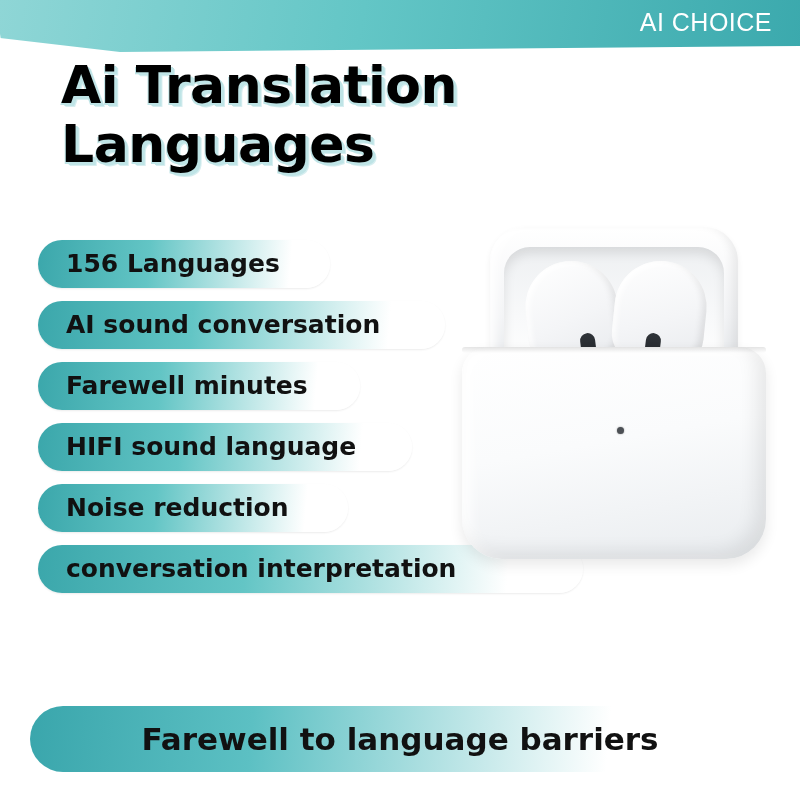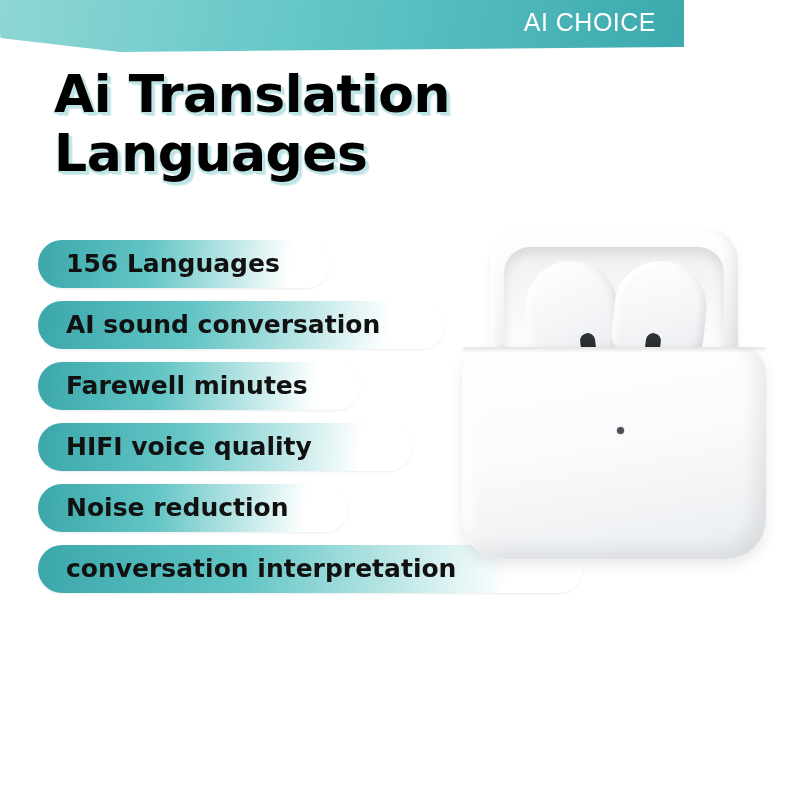--- a/index.html
+++ b/index.html
@@ -21,21 +21,21 @@
     height: 800px;
     background: #ffffff;
     overflow: hidden;
   }
 
   
   .top-banner {
     position: absolute;
     top: 0;
     left: 0;
-    width: 684px;
+    width: 800px;
     height: 62px;
     background: linear-gradient(100deg, #8fd6d6 0%, #63c6c6 45%, #3ba9ad 100%);
     border-bottom-left-radius: 46px 28px;
     border-bottom-right-radius: 0 0;
     clip-path: polygon(0 0, 800px 0, 800px 46px, 120px 52px, 0 38px);
     text-align: right;
   }
   .top-banner-text {
     position: absolute;
     top: 8px;
@@ -44,33 +44,32 @@
     font-size: 25px;
     letter-spacing: 0.5px;
     font-weight: 400;
     font-family: "Liberation Sans", sans-serif;
   }
 
   
   .headline {
     position: absolute;
     top: 56px;
-    left: 54px;
+    left: 61px;
     font-size: 52px;
     font-weight: bold;
     line-height: 1.13;
     color: #000000;
     letter-spacing: -0.5px;
     text-shadow:
        2px 2px 0 #bfe4e6,
        3px 3px 0 #bfe4e6,
       -1px 2px 0 #bfe4e6,
        4px 4px 0 #d7eef0;
     font-family: "DejaVu Sans", sans-serif;
-    margin-top: 9px;
   }
   .headline .line { display: block; white-space: nowrap; }
 
   
   .features {
     position: absolute;
     top: 240px;
     left: 38px;
     width: 560px;
   }
@@ -217,21 +216,21 @@
     <div class="pill-row">
       <div class="pill" style="width:292px">156 Languages</div>
     </div>
     <div class="pill-row">
       <div class="pill" style="width:407px">AI sound conversation</div>
     </div>
     <div class="pill-row">
       <div class="pill" style="width:322px">Farewell minutes</div>
     </div>
     <div class="pill-row">
-      <div class="pill" style="width:374px">HIFI voice quality</div>
+      <div class="pill" style="width:374px">HIFI sound language</div>
     </div>
     <div class="pill-row">
       <div class="pill" style="width:310px">Noise reduction</div>
     </div>
     <div class="pill-row">
       <div class="pill" style="width:545px">conversation interpretation</div>
     </div>
   </div>
 
   <div class="product">
@@ -241,14 +240,17 @@
         <div class="earbud right"></div>
         <div class="stem left"></div>
         <div class="stem right"></div>
       </div>
     </div>
     <div class="case-body"></div>
     <div class="case-seam"></div>
     <div class="led"></div>
   </div>
 
+  <div class="bottom-banner">
+    <div class="bottom-banner-text">Farewell to language barriers</div>
+  </div>
 
 </div>
 
 </body></html>

